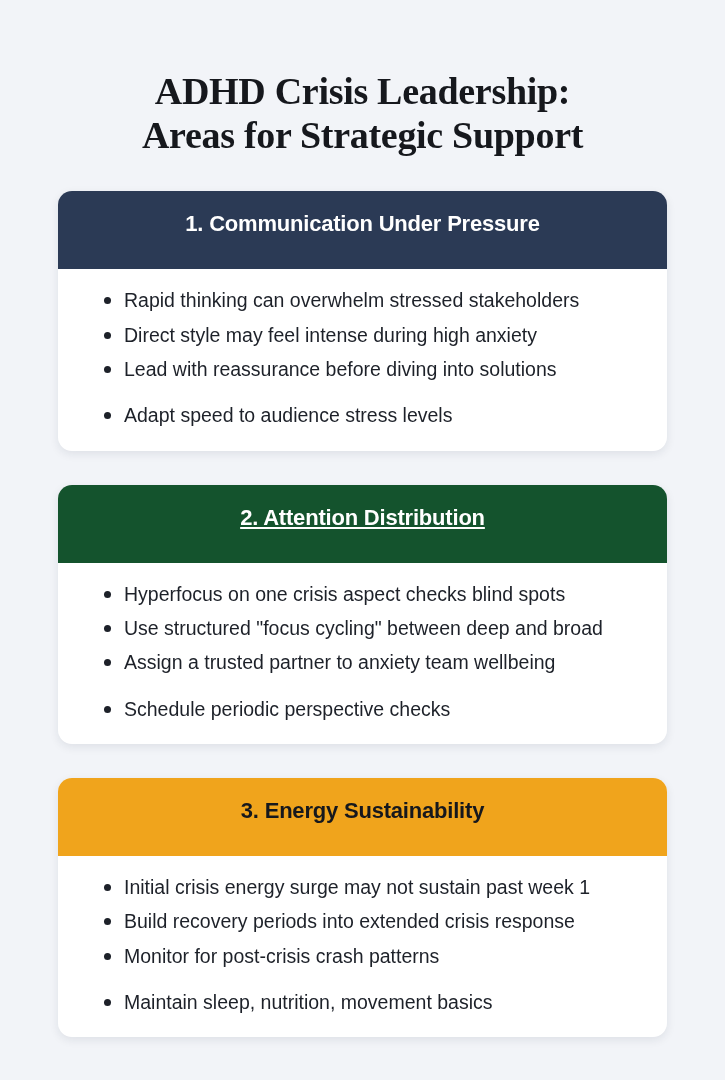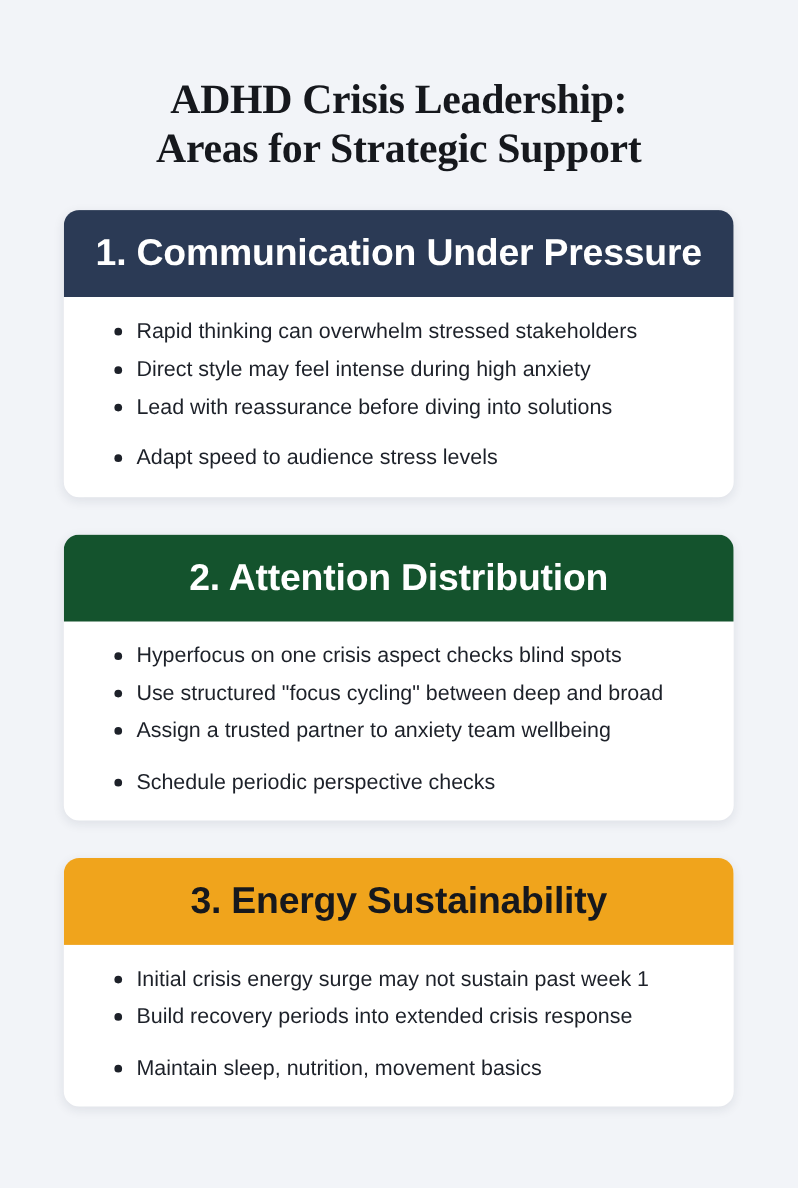--- a/index.html
+++ b/index.html
@@ -37,24 +37,24 @@
   }
   .card {
     background: #ffffff;
     border-radius: 14px;
     box-shadow: 0 3px 10px rgba(25,35,60,0.09);
     overflow: hidden;
     margin-bottom: 34px;
   }
   .card-header {
     text-align: center;
-    font-size: 34px;
+    font-size: 22px;
     font-weight: bold;
     letter-spacing: -0.2px;
-    padding: 20px 12px 20px 12px;
+    padding: 20px 12px 32px 12px;
     color: #ffffff;
   }
   .card-header.dark-amber {
     color: #16181d;
   }
   .card-body {
     padding: 18px 26px 22px 42px;
   }
   ul.bullets {
     list-style: none;
@@ -103,35 +103,36 @@
       <ul class="bullets b-navy">
         <li>Rapid thinking can overwhelm stressed stakeholders</li>
         <li>Direct style may feel intense during high anxiety</li>
         <li>Lead with reassurance before diving into solutions</li>
         <li>Adapt speed to audience stress levels</li>
       </ul>
     </div>
   </div>
 
   <div class="card">
-    <div class="card-header" style="background:#14532d;">2. Attention Distribution</div>
+    <div class="card-header" style="background:#14532d;text-decoration:underline;">2. Attention Distribution</div>
     <div class="card-body">
       <ul class="bullets b-green">
         <li>Hyperfocus on one crisis aspect checks blind spots</li>
         <li>Use structured "focus cycling" between deep and broad</li>
         <li>Assign a trusted partner to anxiety team wellbeing</li>
         <li>Schedule periodic perspective checks</li>
       </ul>
     </div>
   </div>
 
   <div class="card">
     <div class="card-header dark-amber" style="background:#f0a41c;text-align:center;">3. Energy Sustainability</div>
     <div class="card-body">
       <ul class="bullets b-amber">
         <li>Initial crisis energy surge may not sustain past week 1</li>
         <li>Build recovery periods into extended crisis response</li>
+        <li>Monitor for post-crisis crash patterns</li>
         <li>Maintain sleep, nutrition, movement basics</li>
       </ul>
     </div>
   </div>
 
 </div>
 
 </body></html>

